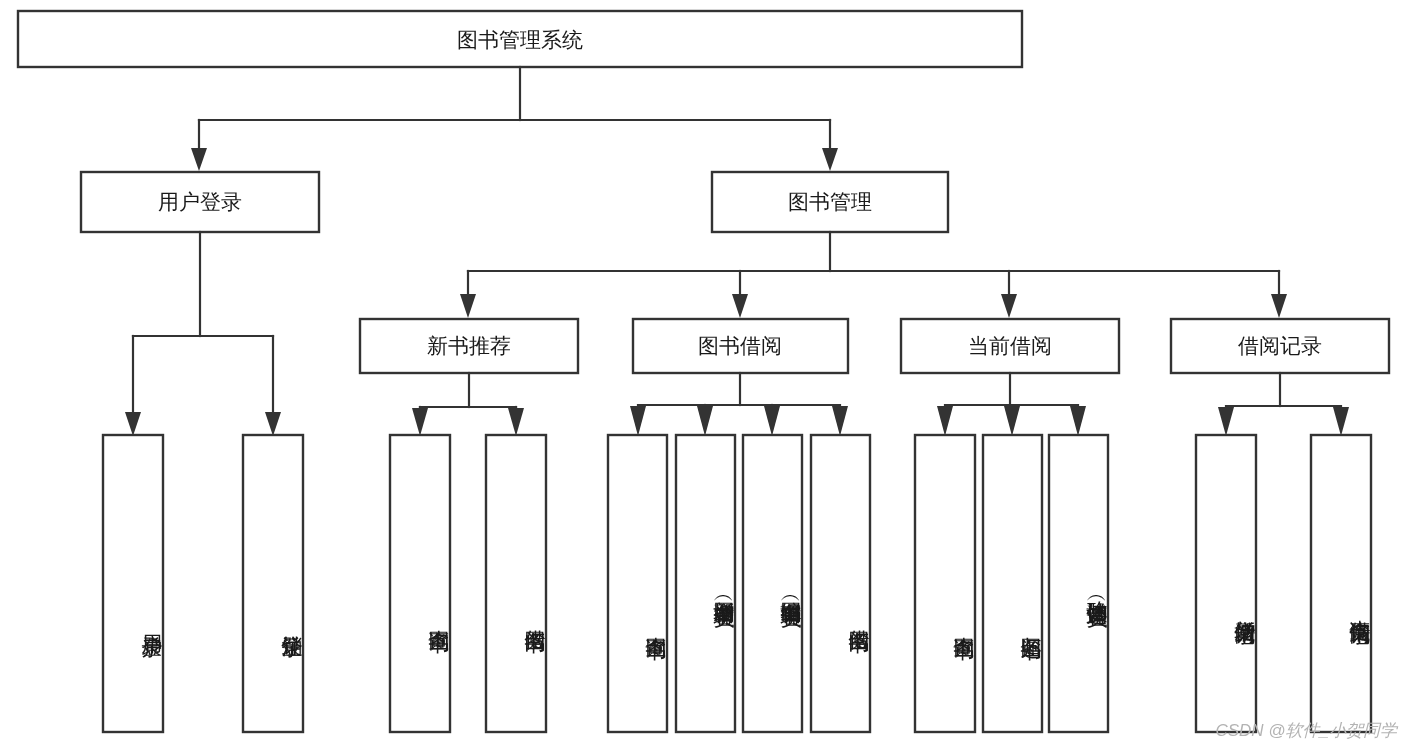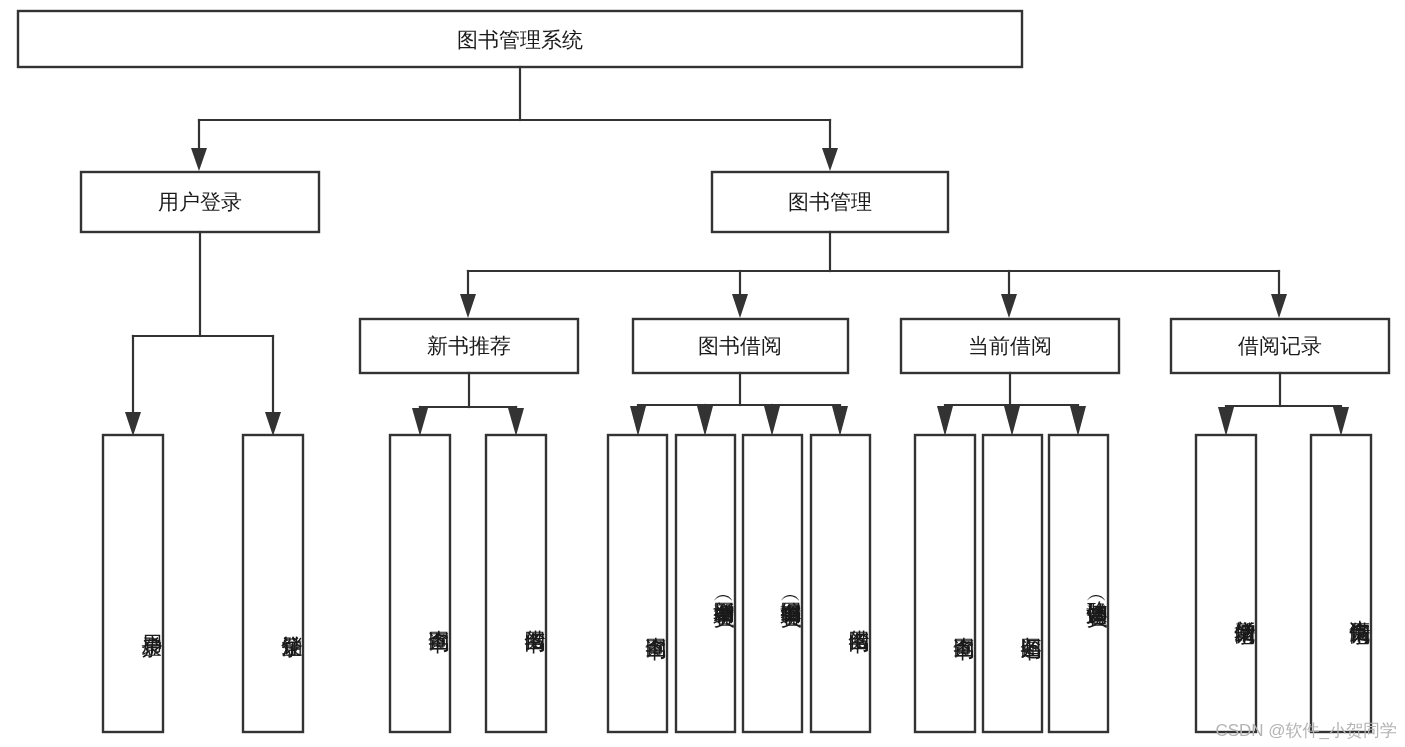--- a/index.html
+++ b/index.html
@@ -65,20 +65,21 @@
   }
   .watermark {
     position: absolute;
     right: 8px;
     bottom: 5px;
     font-family: "Liberation Sans", "DejaVu Sans", sans-serif;
     font-size: 17px;
     color: #b3b3b3;
     white-space: nowrap;
     user-select: none;
+    font-style: italic;
   }
 </style>
 </head>
 <body>
 
 <div id="diagram-root">
 
   <svg class="diagram-canvas" viewBox="0 0 1405 747">
 
     <g>

